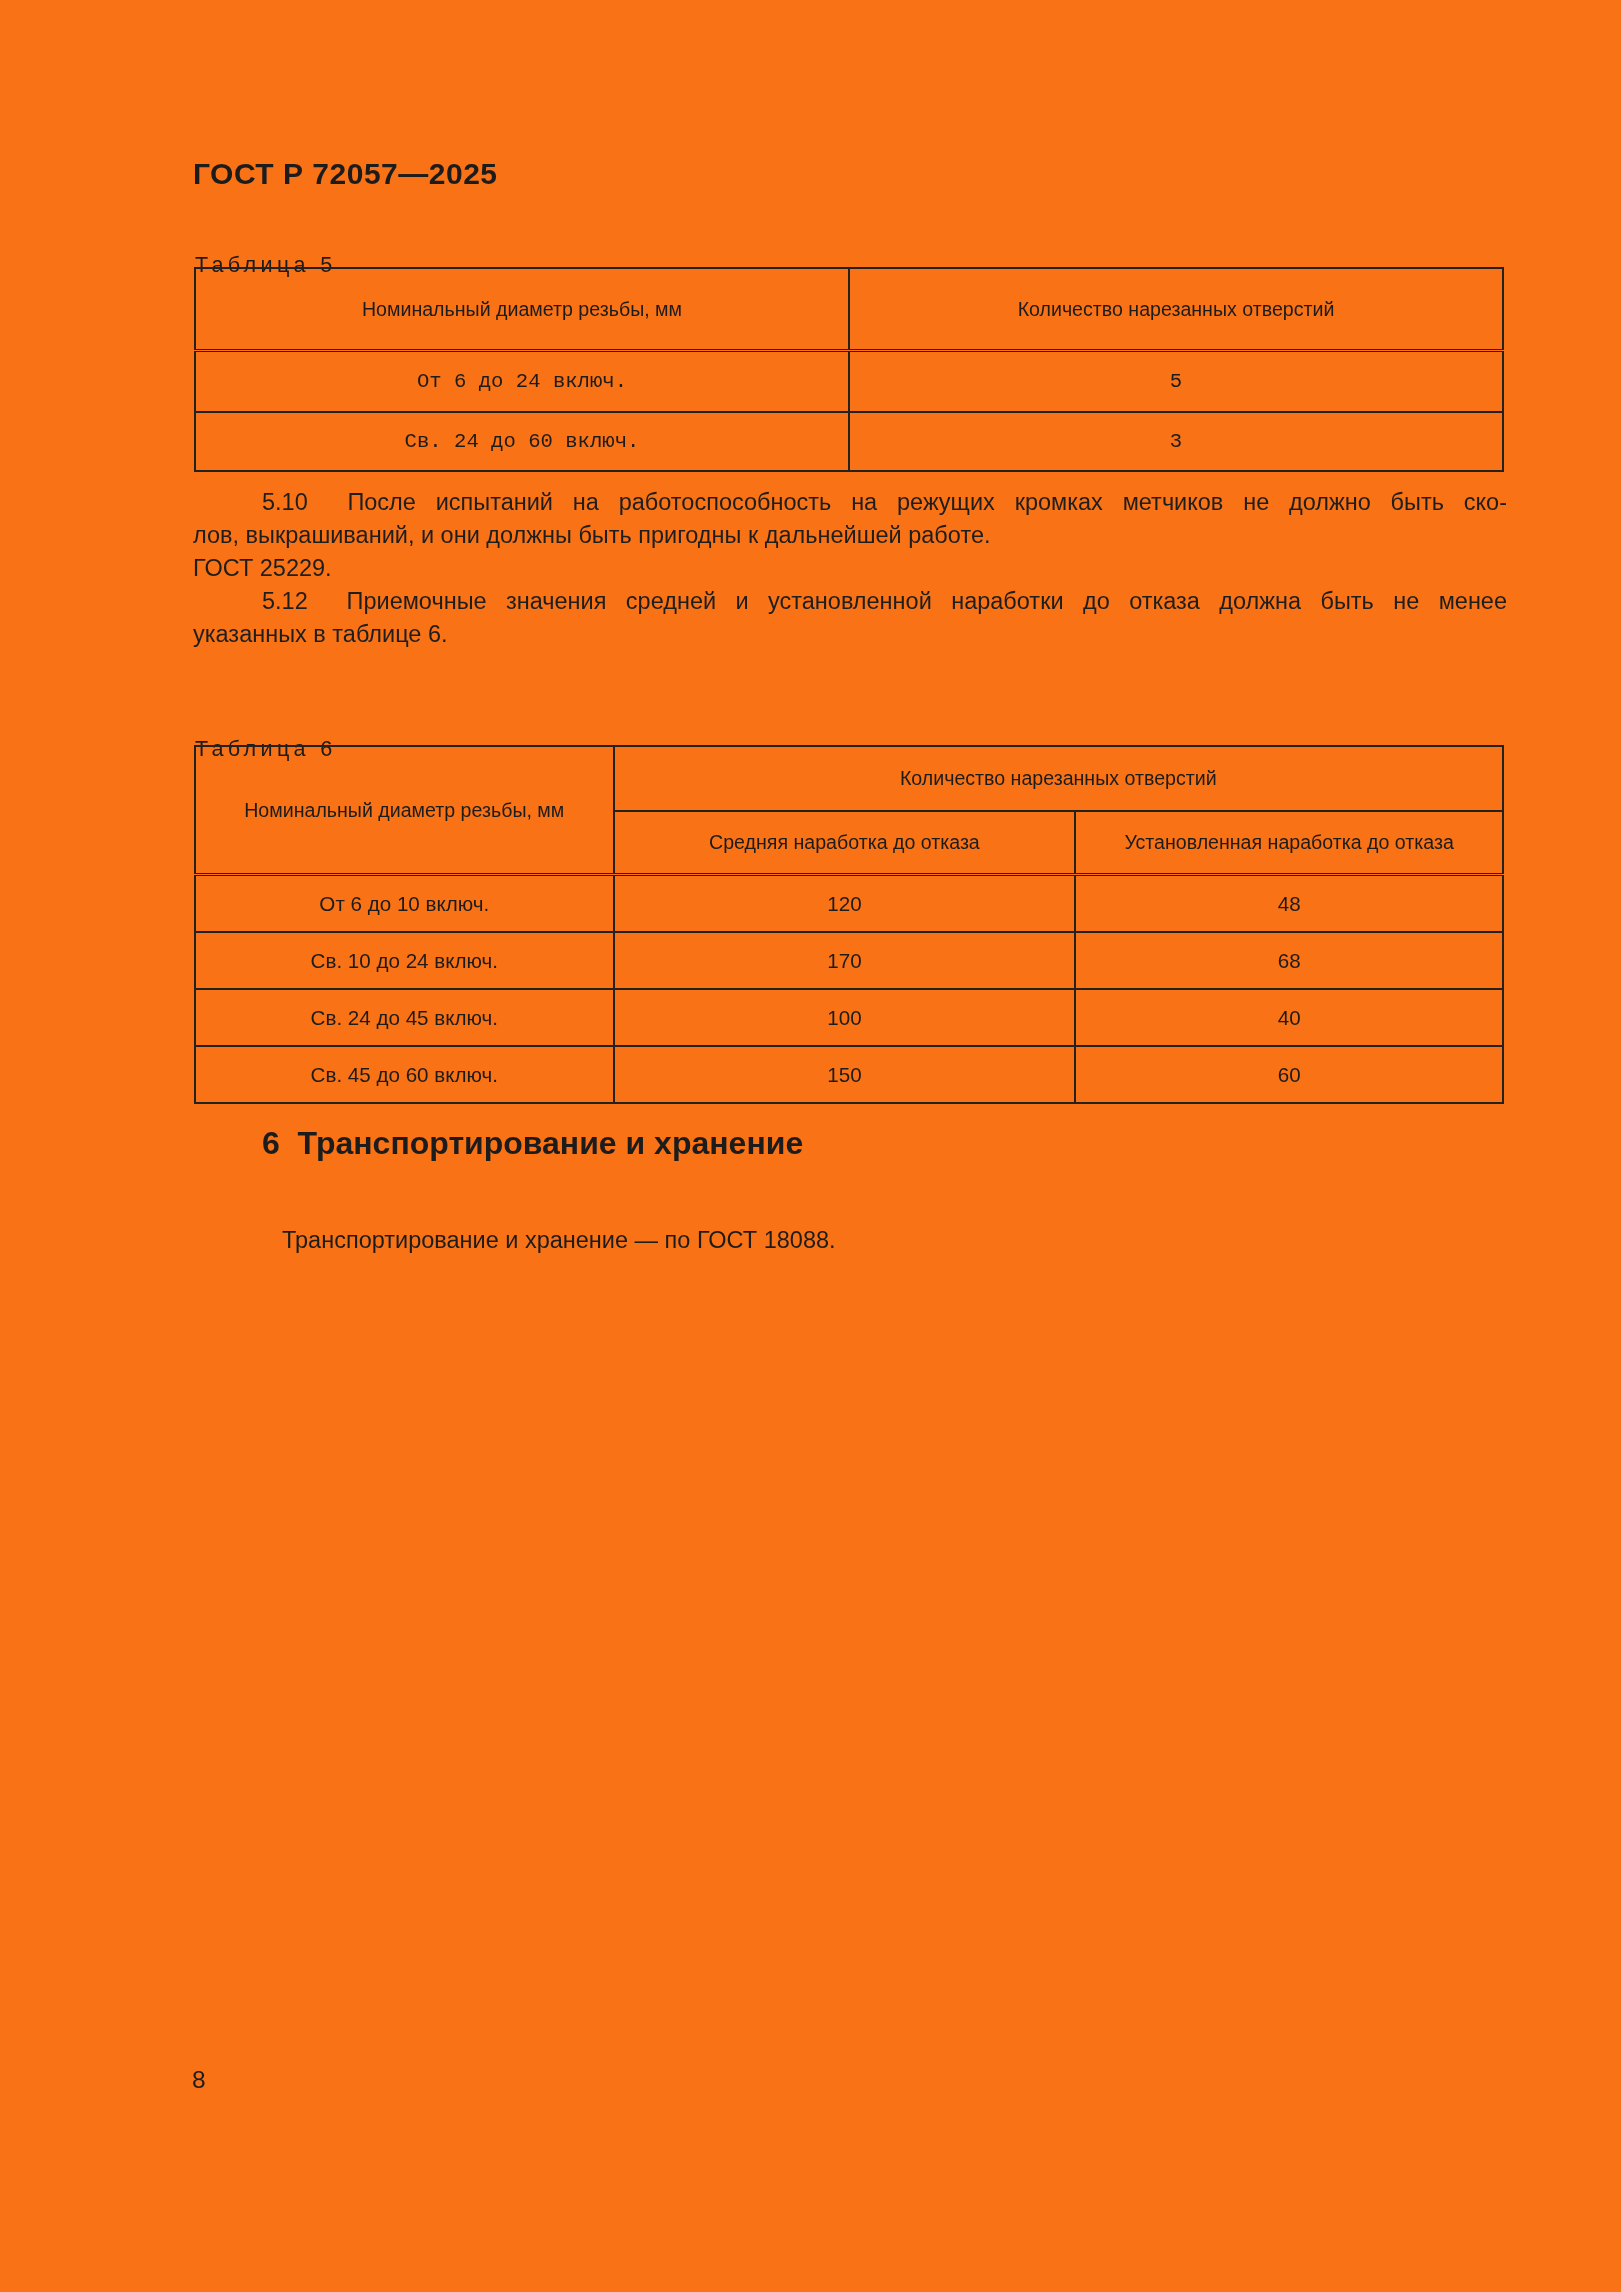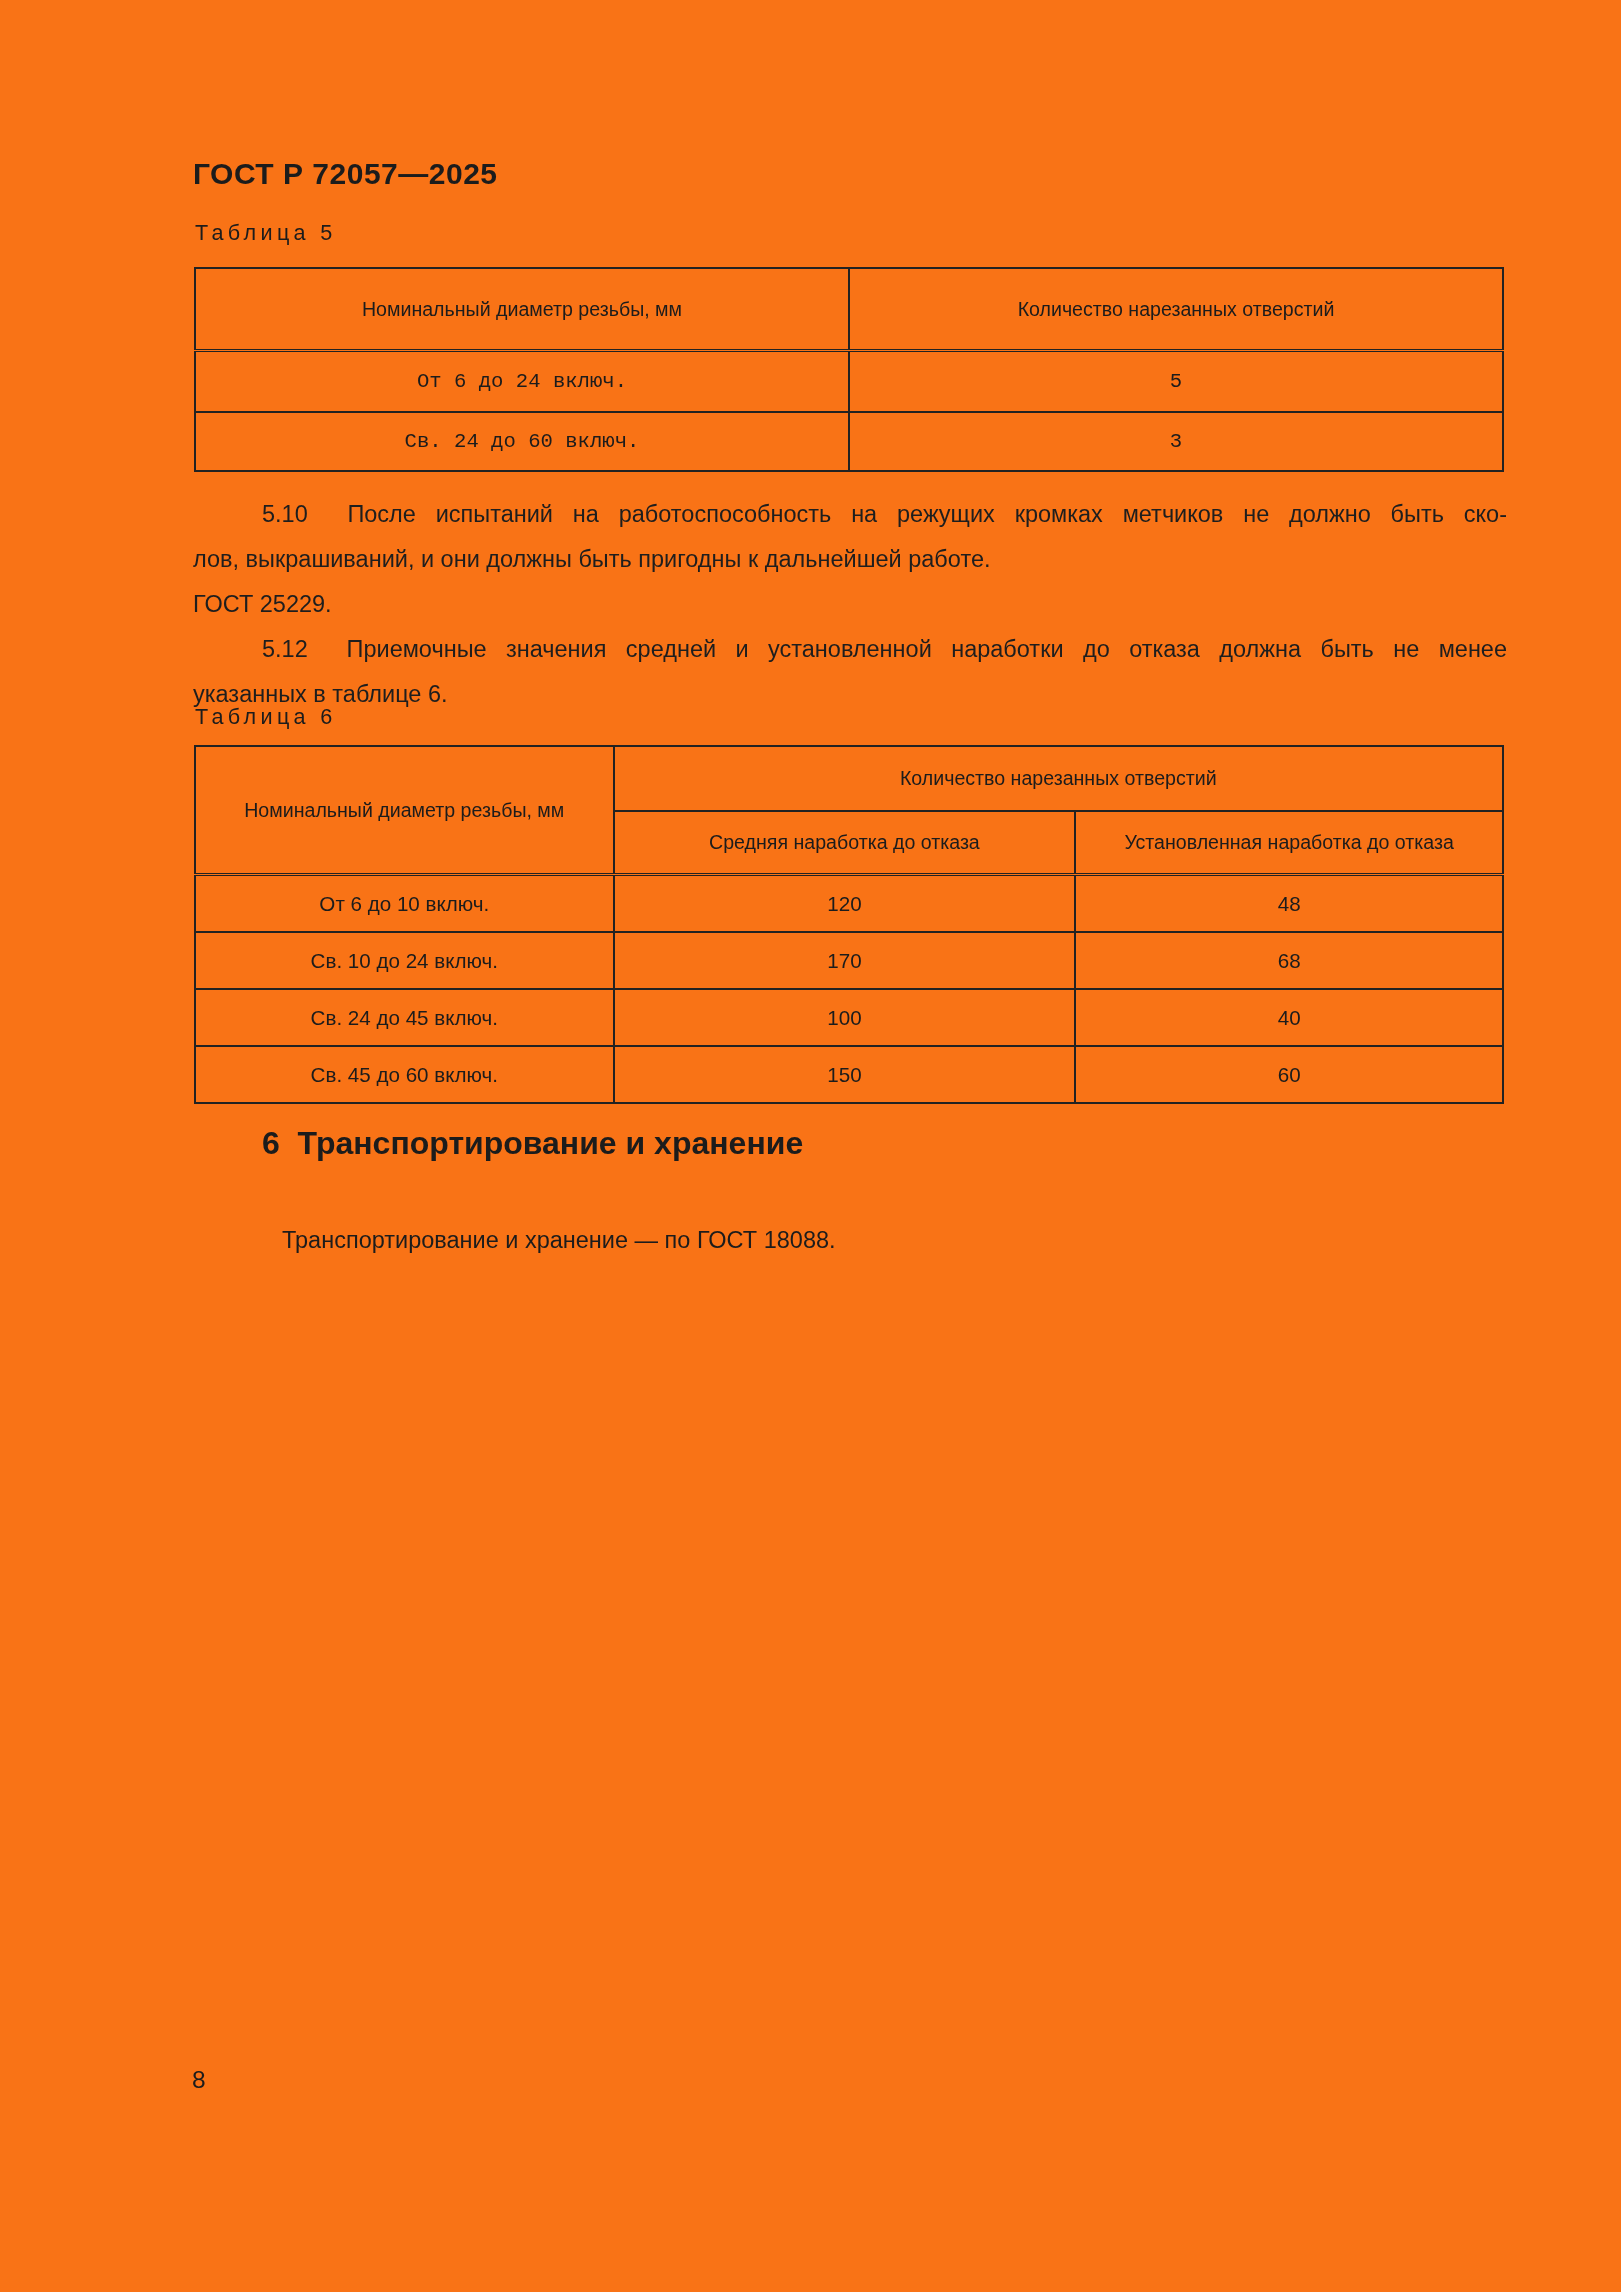--- a/index.html
+++ b/index.html
@@ -16,20 +16,21 @@
   .doc-header{
     left:193px;top:157px;
     font-size:30px;font-weight:bold;
     letter-spacing:0.5px;
     white-space:nowrap;
   }
   .table-label{
     font-size:21.6px;
     letter-spacing:0.2em;
     white-space:nowrap;
+    margin-top:32px;
   }
   .t5-label{left:195px;top:220px;}
   .t6-label{left:195px;top:704px;}
 
   table.gtbl{
     border-collapse:collapse;
     table-layout:fixed;
     border:2px solid #222;
     border-bottom-width:2.9px;
   }
@@ -68,21 +69,20 @@
   .t6 tr.data + tr.data td{border-top:2px solid #222;}
 
   .body-text{
     left:193px;top:486px;width:1314px;
     font-size:23.5px;
     color:#1e1e1e;
   }
   .body-line{
     line-height:33px;
     white-space:nowrap;
-    margin-top:12px;
   }
   .body-line.just{
     white-space:normal;
     text-align:justify;
     text-align-last:justify;
   }
   .body-line.indent{padding-left:69px;}
 
   .sec-heading{
     left:262px;top:1125px;

